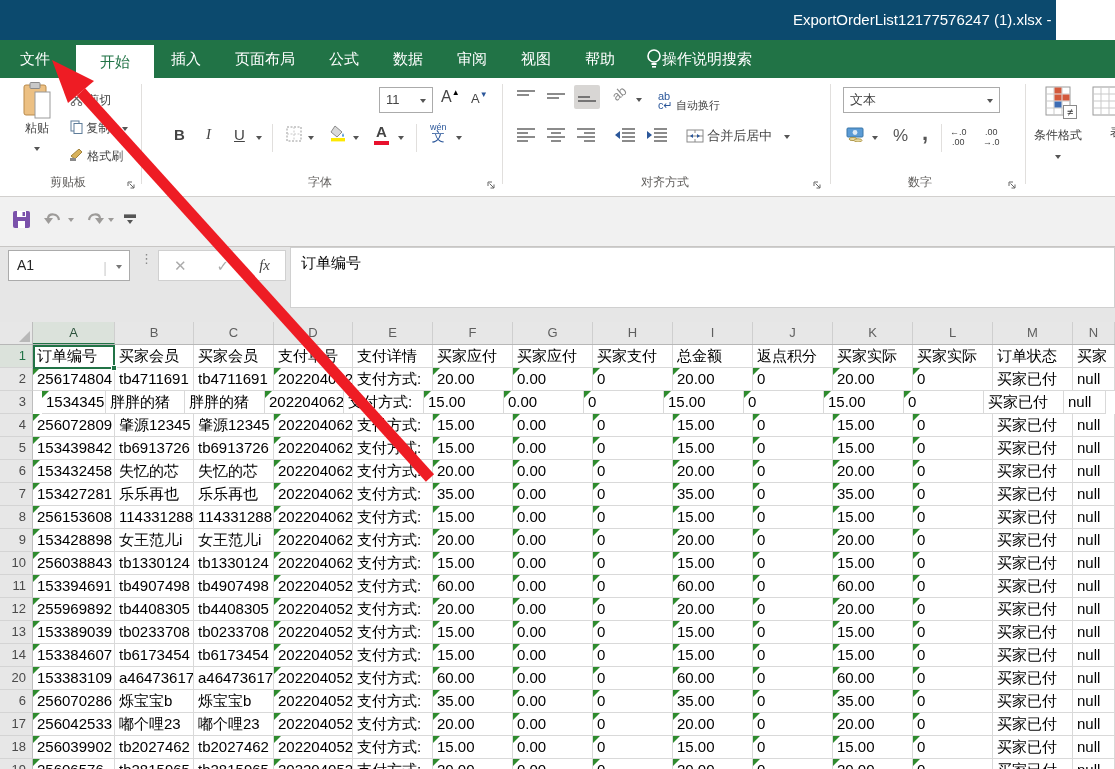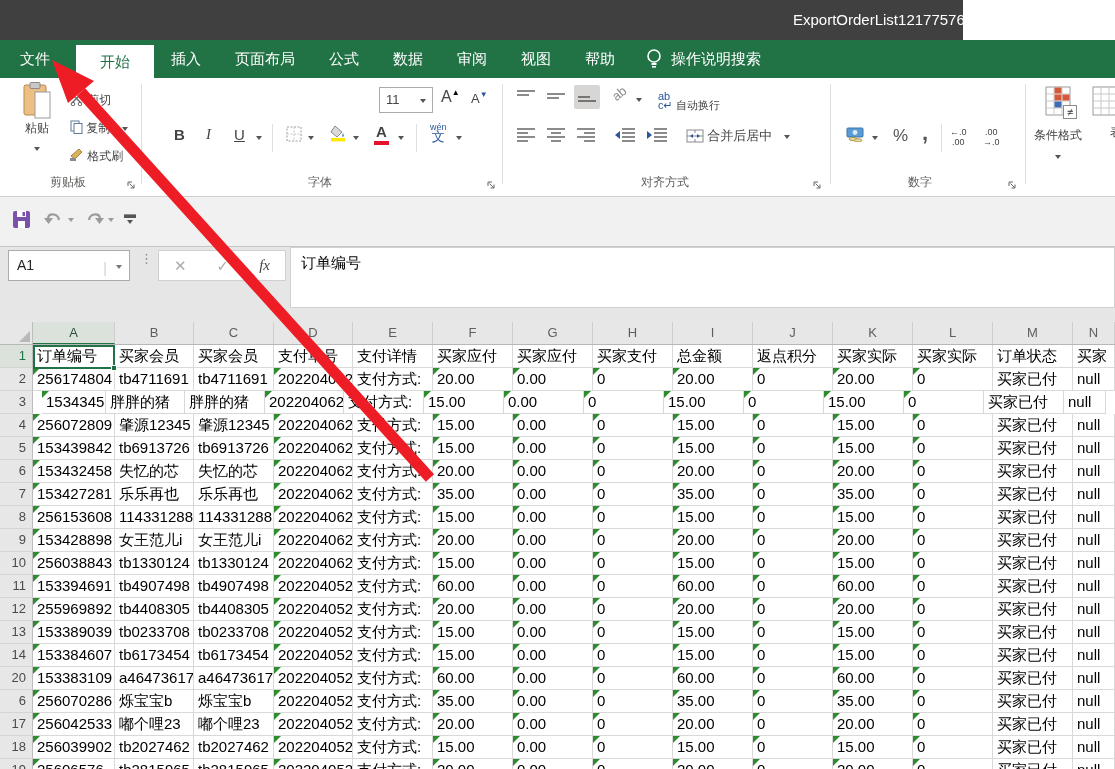--- a/index.html
+++ b/index.html
@@ -1,28 +1,28 @@
 <!DOCTYPE html>
 <html><head>
 <meta charset="utf-8">
 <style>
   * { margin:0; padding:0; box-sizing:border-box; }
   html,body { width:1115px; height:769px; overflow:hidden; }
   body { position:relative; background:#fff; font-family:"Liberation Sans","DejaVu Sans",sans-serif; color:#262626; }
 
   
-  .titlebar { position:absolute; left:0; top:0; width:963px; height:40px; background:#404040; }
+  .titlebar { position:absolute; left:0; top:0; width:1056px; height:40px; background:#0c4a6e; }
   .titlebar .title { position:absolute; left:793px; top:11px; color:#fff; font-size:15px; white-space:nowrap; }
 
   
   .tabrow { position:absolute; left:0; top:40px; width:1115px; height:38px; background:#217346; display:flex; align-items:stretch; }
   .tab { color:#fff; font-size:15px; line-height:38px; padding:0 17px; white-space:nowrap; }
   .tab.file { padding:0 20px; margin-right:6px; }
   .tab.active { background:#fff; color:#217346; margin-top:5px; line-height:33px; padding:0 24px; }
-  .searchgrp { display:flex; align-items:center; margin-left:14px; color:#fff; font-size:15px; gap:9px; }
+  .searchgrp { display:flex; align-items:center; margin-left:14px; color:#fff; font-size:15px; }
 
   
   .ribbon { position:absolute; left:0; top:78px; width:1115px; height:119px; background:#fff; border-bottom:1px solid #d2d0ce; font-size:12px; color:#444; }
   .vsep { position:absolute; top:6px; height:100px; width:1px; background:#e1dfdd; }
   .grouplabel { position:absolute; bottom:5px; text-align:center; color:#605e5c; font-size:12px; }
   .launch { position:absolute; bottom:5px; width:11px; height:11px; }
   .caret { display:inline-block; width:0; height:0; border-left:3.5px solid transparent; border-right:3.5px solid transparent; border-top:4px solid #555; vertical-align:middle; }
   .combo { position:absolute; background:#fff; border:1px solid #ababab; font-size:13px; line-height:24px; padding-left:6px; white-space:nowrap; overflow:hidden; }
   .combo .caret { position:absolute; right:6px; top:11px; }
   .mini { position:absolute; white-space:nowrap; font-size:12px; color:#444; }
@@ -238,20 +238,23 @@
     <span style="font-size:13px;">合并后居中</span>
     <span class="caret" style="margin-left:8px"></span>
   </div>
   <div class="grouplabel" style="left:600px; width:130px;">对齐方式</div>
   <div class="launch" style="left:812px;">
     <svg width="11" height="11" viewBox="0 0 11 11">
         <path d="M2 2 H6 M2 2 V6 M3.5 3.5 L8 8 M8 4.5 V8 H4.5" stroke="#666" fill="none"></path>
       </svg>
   </div>
 
+  <div class="combo" style="left:843px; top:9px; width:157px; height:26px;">
+    <span>文本</span><span class="caret"></span>
+  </div>
   <div class="iconbtn" style="left:846px; top:48px;">
     <span><svg width="20" height="16" viewBox="0 0 20 16">
           <rect x="1" y="2" width="16" height="9" rx="1" fill="#5b9bd5" stroke="#3a76a8"></rect>
           <circle cx="9" cy="6.5" r="2.4" fill="#dce9f5"></circle>
           <ellipse cx="7" cy="13" rx="4" ry="1.6" fill="#e8d9a0" stroke="#b09a50"></ellipse>
           <ellipse cx="12" cy="14.4" rx="4" ry="1.6" fill="#e8d9a0" stroke="#b09a50"></ellipse>
         </svg></span>
   </div>
   <span class="caret" style="position:absolute; left:872px; top:58px;"></span>
   <div class="iconbtn" style="left:893px; top:48px; font-size:17px; color:#555;">%</div>

